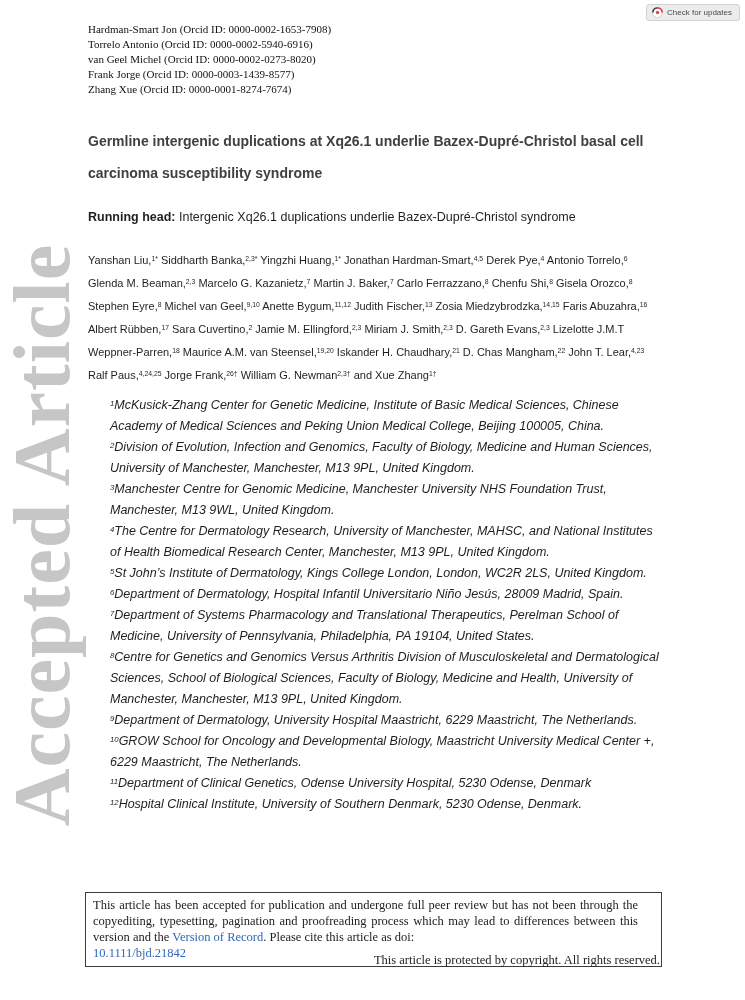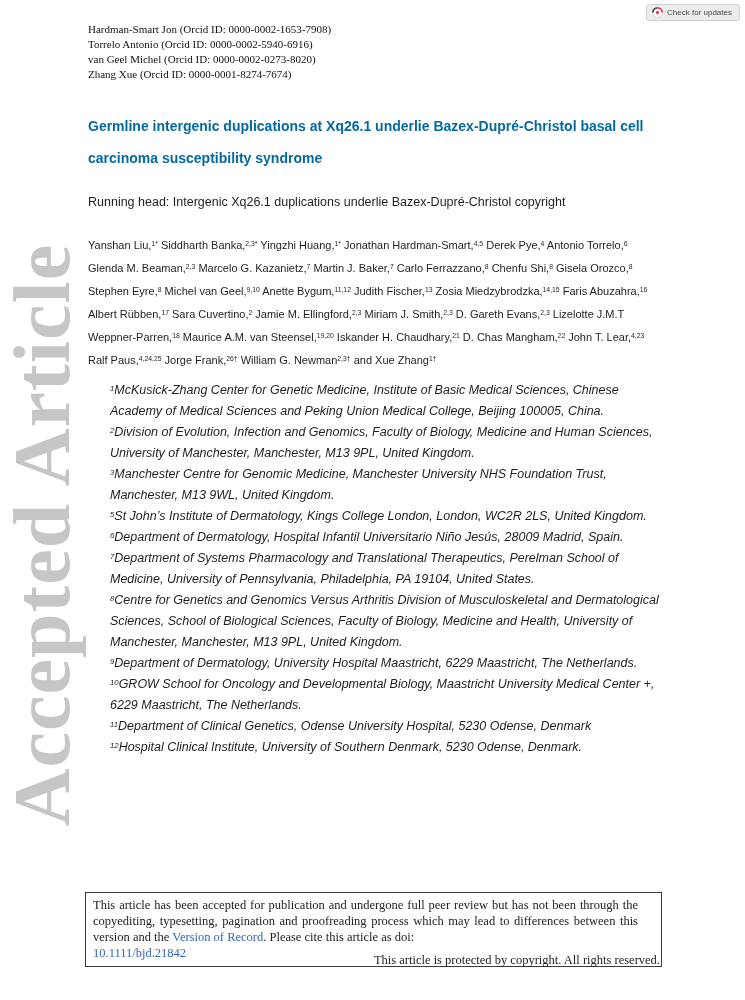--- a/index.html
+++ b/index.html
@@ -61,29 +61,29 @@
     font-size: 11px;
     line-height: 15px;
     color: #111;
   }
 
   .title {
     margin: 28px 0 0 0;
     font-size: 14px;
     font-weight: 700;
     line-height: 32px;
-    color: #0369a1;
+    color: #404040;
   }
 
   .running-head {
     margin: 18px 0 0 0;
     font-size: 12.5px;
     line-height: 20px;
   }
-  .running-head .rh-label { font-weight: 400; }
+  .running-head .rh-label { font-weight: 700; }
 
   .authors {
     margin: 22px 0 0 0;
     font-size: 11px;
     line-height: 23px;
     color: #1f1f1f;
   }
 
   sup {
     font-size: 0.62em;
@@ -150,33 +150,35 @@
     </span>
     <span>Check for updates</span>
   </a>
 
   <div class="content">
 
     <div class="orcid-list">
         <div>Hardman-Smart Jon (Orcid ID: 0000-0002-1653-7908)</div>
         <div>Torrelo Antonio (Orcid ID: 0000-0002-5940-6916)</div>
         <div>van Geel Michel (Orcid ID: 0000-0002-0273-8020)</div>
+        <div>Frank Jorge (Orcid ID: 0000-0003-1439-8577)</div>
         <div>Zhang Xue (Orcid ID: 0000-0001-8274-7674)</div>
       </div>
 
     <h1 class="title">Germline intergenic duplications at Xq26.1 underlie Bazex-Dupré-Christol basal cell carcinoma susceptibility syndrome</h1>
 
-    <p class="running-head"><span class="rh-label">Running head:</span><span> Intergenic Xq26.1 duplications underlie Bazex-Dupré-Christol copyright</span></p>
+    <p class="running-head"><span class="rh-label">Running head:</span><span> Intergenic Xq26.1 duplications underlie Bazex-Dupré-Christol syndrome</span></p>
 
     <p class="authors"><span>Yanshan Liu,</span><sup>1*</sup> <span>Siddharth Banka,</span><sup>2,3*</sup> <span>Yingzhi Huang,</span><sup>1*</sup> <span>Jonathan Hardman-Smart,</span><sup>4,5</sup> <span>Derek Pye,</span><sup>4</sup> <span>Antonio Torrelo,</span><sup>6</sup> <span>Glenda M. Beaman,</span><sup>2,3</sup> <span>Marcelo G. Kazanietz,</span><sup>7</sup> <span>Martin J. Baker,</span><sup>7</sup> <span>Carlo Ferrazzano,</span><sup>8</sup> <span>Chenfu Shi,</span><sup>8</sup> <span>Gisela Orozco,</span><sup>8</sup> <span>Stephen Eyre,</span><sup>8</sup> <span>Michel van Geel,</span><sup>9,10</sup> <span>Anette Bygum,</span><sup>11,12</sup> <span>Judith Fischer,</span><sup>13</sup> <span>Zosia Miedzybrodzka,</span><sup>14,15</sup> <span>Faris Abuzahra,</span><sup>16</sup> <span>Albert Rübben,</span><sup>17</sup> <span>Sara Cuvertino,</span><sup>2</sup> <span>Jamie M. Ellingford,</span><sup>2,3</sup> <span>Miriam J. Smith,</span><sup>2,3</sup> <span>D. Gareth Evans,</span><sup>2,3</sup> <span>Lizelotte J.M.T Weppner-Parren,</span><sup>18</sup> <span>Maurice A.M. van Steensel,</span><sup>19,20</sup> <span>Iskander H. Chaudhary,</span><sup>21</sup> <span>D. Chas Mangham,</span><sup>22</sup> <span>John T. Lear,</span><sup>4,23</sup> <span>Ralf Paus,</span><sup>4,24,25</sup> <span>Jorge Frank,</span><sup>26†</sup> <span>William G. Newman</span><sup>2,3†</sup> <span>and Xue Zhang</span><sup>1†</sup></p>
 
     <div class="affiliations">
         <p class="affiliation"><sup>1</sup>McKusick-Zhang Center for Genetic Medicine, Institute of Basic Medical Sciences, Chinese Academy of Medical Sciences and Peking Union Medical College, Beijing 100005, China.</p>
         <p class="affiliation"><sup>2</sup>Division of Evolution, Infection and Genomics, Faculty of Biology, Medicine and Human Sciences, University of Manchester, Manchester, M13 9PL, United Kingdom.</p>
         <p class="affiliation"><sup>3</sup>Manchester Centre for Genomic Medicine, Manchester University NHS Foundation Trust, Manchester, M13 9WL, United Kingdom.</p>
+        <p class="affiliation"><sup>4</sup>The Centre for Dermatology Research, University of Manchester, MAHSC, and National Institutes of Health Biomedical Research Center, Manchester, M13 9PL, United Kingdom.</p>
         <p class="affiliation"><sup>5</sup>St John’s Institute of Dermatology, Kings College London, London, WC2R 2LS, United Kingdom.</p>
         <p class="affiliation"><sup>6</sup>Department of Dermatology, Hospital Infantil Universitario Niño Jesús, 28009 Madrid, Spain.</p>
         <p class="affiliation"><sup>7</sup>Department of Systems Pharmacology and Translational Therapeutics, Perelman School of Medicine, University of Pennsylvania, Philadelphia, PA 19104, United States.</p>
         <p class="affiliation"><sup>8</sup>Centre for Genetics and Genomics Versus Arthritis Division of Musculoskeletal and Dermatological Sciences, School of Biological Sciences, Faculty of Biology, Medicine and Health, University of Manchester, Manchester, M13 9PL, United Kingdom.</p>
         <p class="affiliation"><sup>9</sup>Department of Dermatology, University Hospital Maastricht, 6229 Maastricht, The Netherlands.</p>
         <p class="affiliation"><sup>10</sup>GROW School for Oncology and Developmental Biology, Maastricht University Medical Center +, 6229 Maastricht, The Netherlands.</p>
         <p class="affiliation"><sup>11</sup>Department of Clinical Genetics, Odense University Hospital, 5230 Odense, Denmark</p>
         <p class="affiliation"><sup>12</sup>Hospital Clinical Institute, University of Southern Denmark, 5230 Odense, Denmark.</p>
       </div>
 

